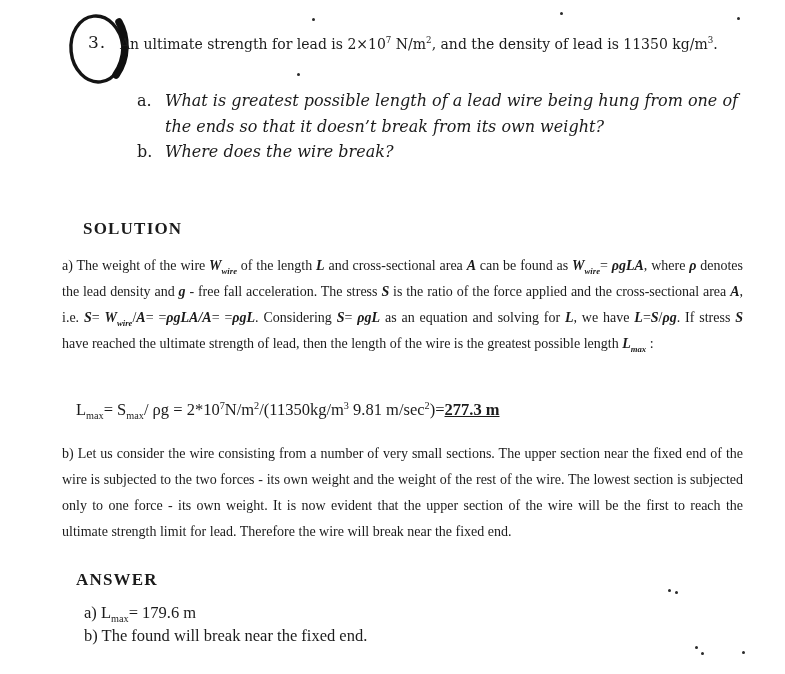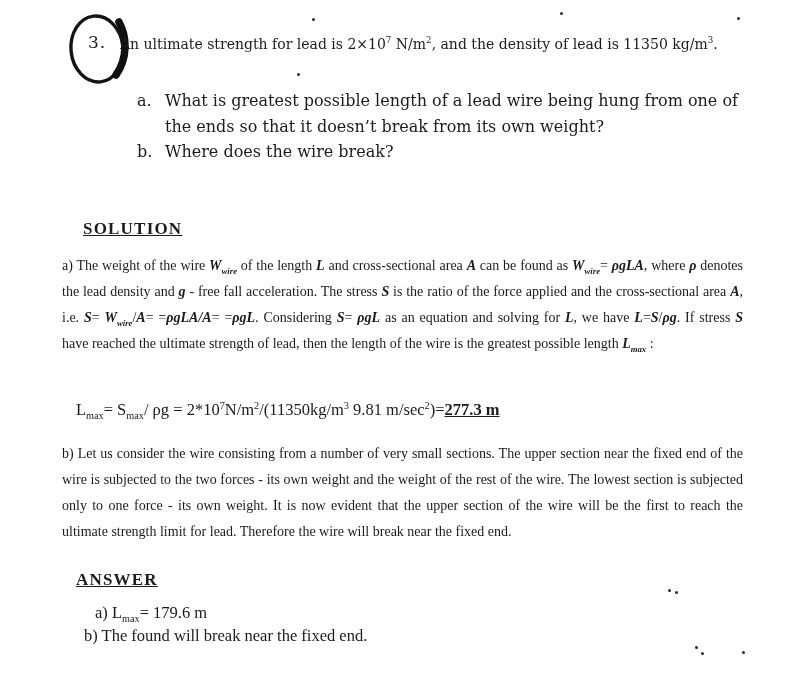--- a/index.html
+++ b/index.html
@@ -16,39 +16,39 @@
     position:absolute;left:88px;top:32px;font-size:17px;letter-spacing:1px;
   }
   .statement{
     position:absolute;left:120px;top:31px;width:622px;
     font-size:14px;line-height:27px;
   }
   .item-row{position:absolute;left:137px;display:flex;}
   .item-a{top:88px;}
   .item-b{top:139px;}
   .item-label{width:28px;flex:0 0 28px;font-size:16px;line-height:26px;}
-  .item-text{width:578px;font-size:16px;line-height:26px;}
+  .item-text{width:578px;font-size:16px;line-height:26px;font-style:italic;}
 
   
   .heading{
     position:absolute;font-size:17px;font-weight:bold;
-    text-decoration:underline;letter-spacing:1.2px;
+    letter-spacing:1.2px;
   }
   .solution-heading{left:83px;top:219px;}
   .answer-heading{left:76px;top:570px;}
 
   
   .para{position:absolute;left:62px;width:681px;font-size:14px;
         line-height:26px;text-align:justify;}
   .para-a{top:253px;}
   .para-b{top:441px;}
   .formula{position:absolute;left:76px;top:400px;font-size:16.5px;}
 
   .answer-line{position:absolute;left:84px;font-size:16.5px;}
-  .answer-a{top:603px;margin-left:11px;}
+  .answer-a{top:603px;}
   .answer-b{top:626px;}
 
   
   .bi{font-style:italic;font-weight:bold;}
   .sup{font-size:0.62em;vertical-align:super;line-height:0;}
   .sub{font-size:0.62em;vertical-align:sub;line-height:0;}
   .bu{font-weight:bold;text-decoration:underline;}
 
   
   .dot{position:absolute;width:3px;height:3px;background:#2a2a2a;border-radius:50%;}

